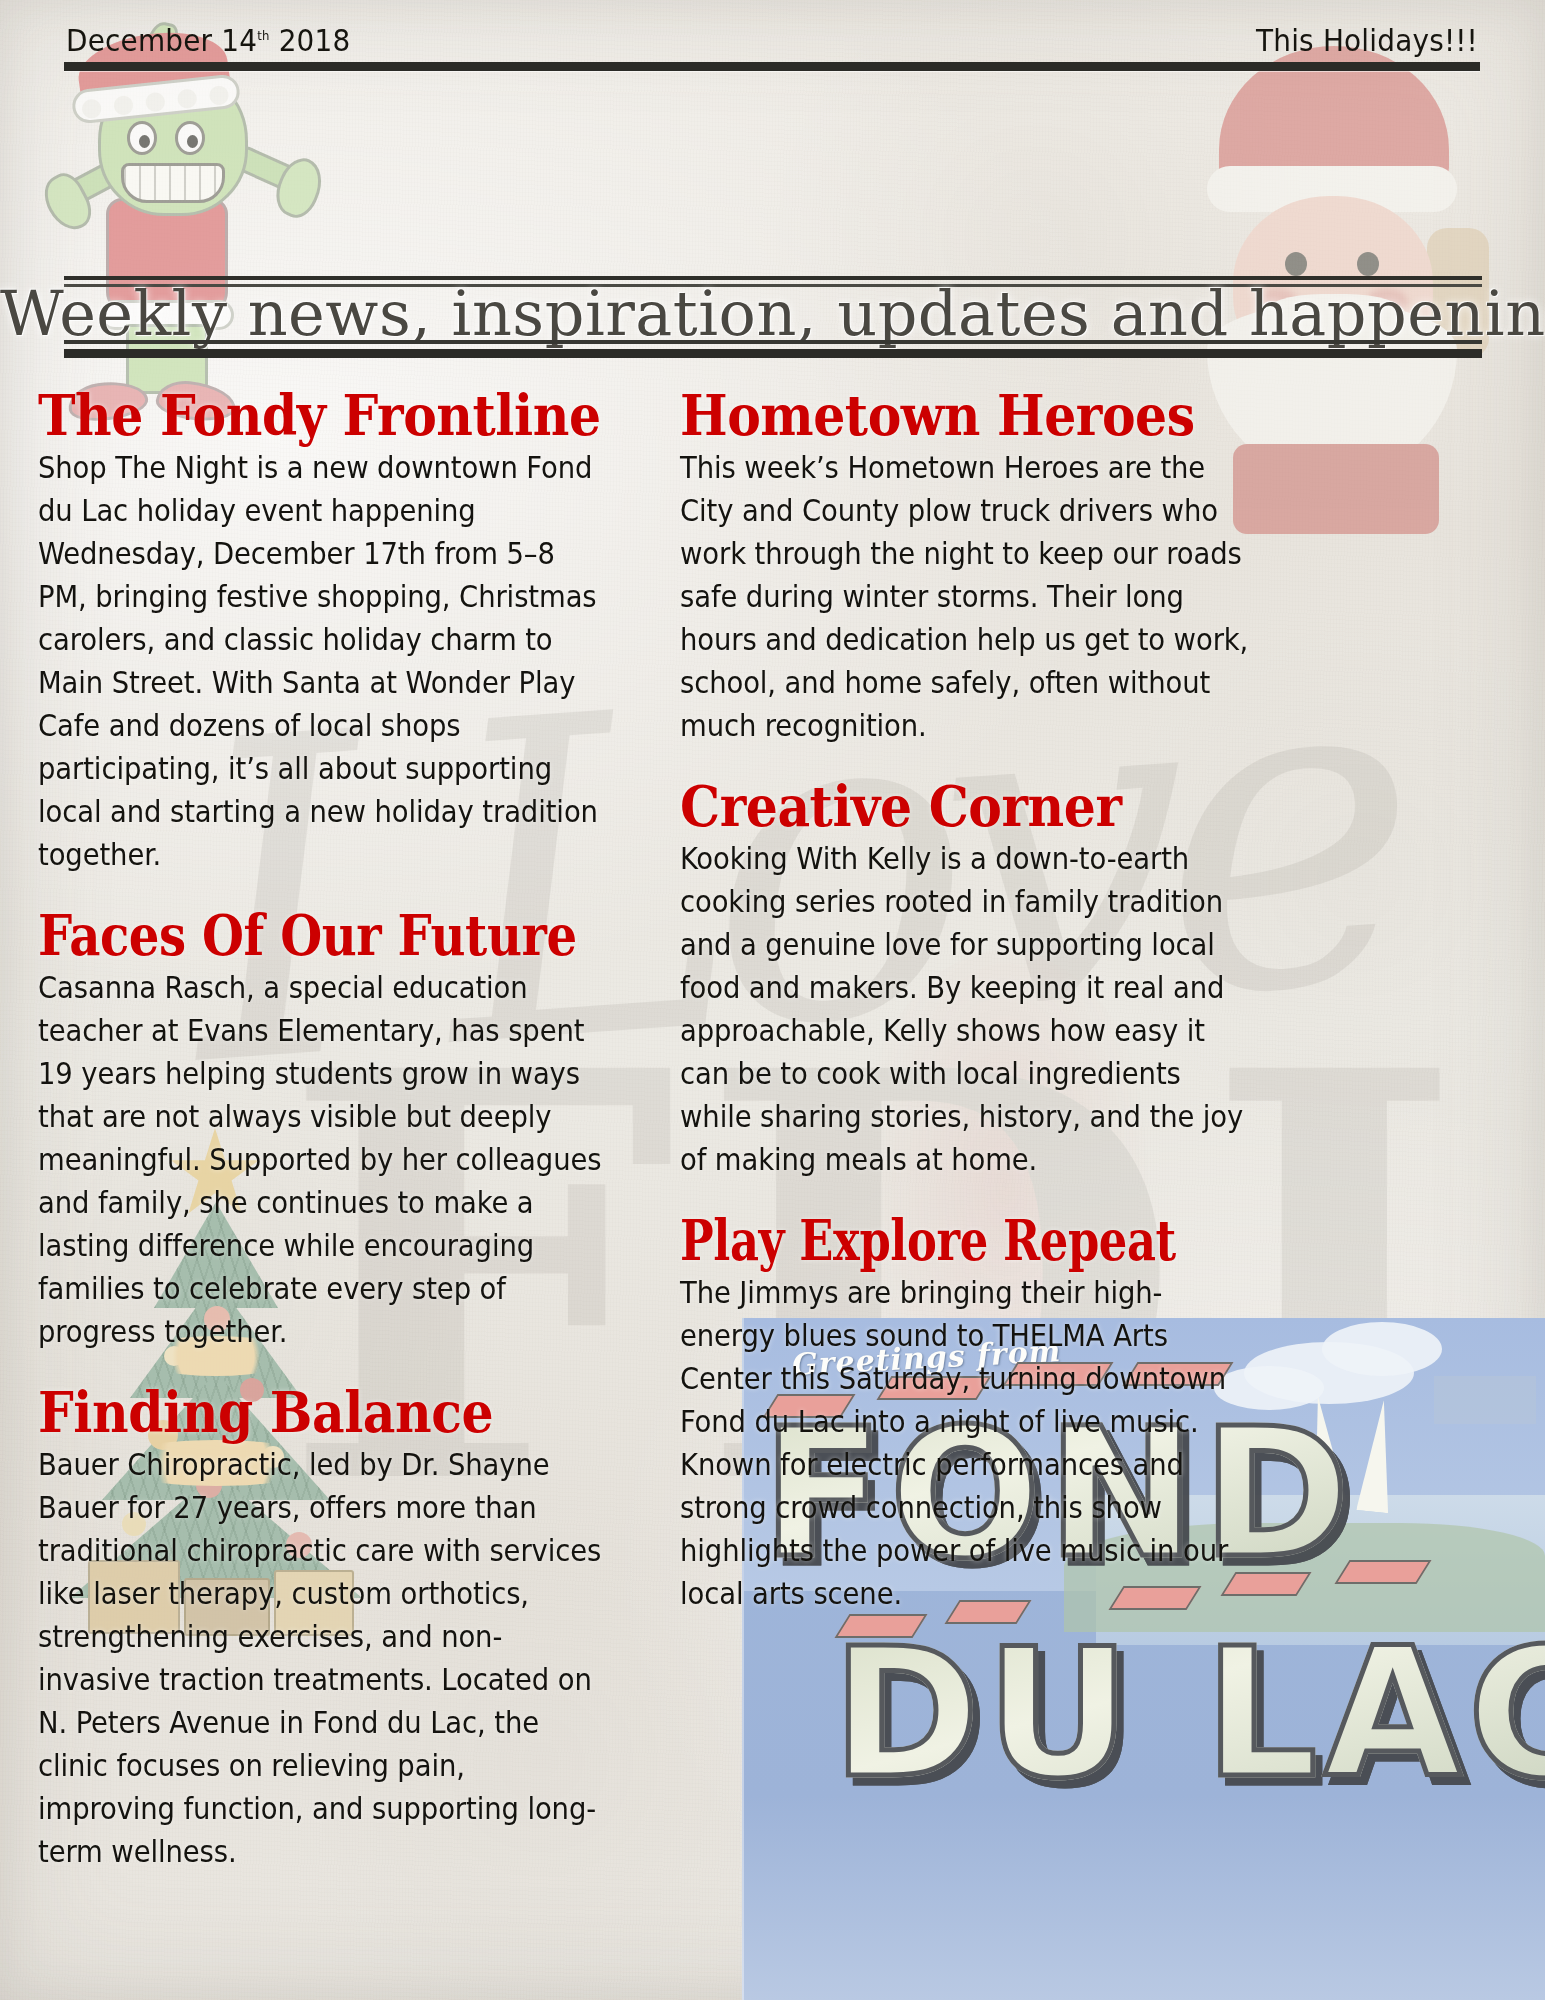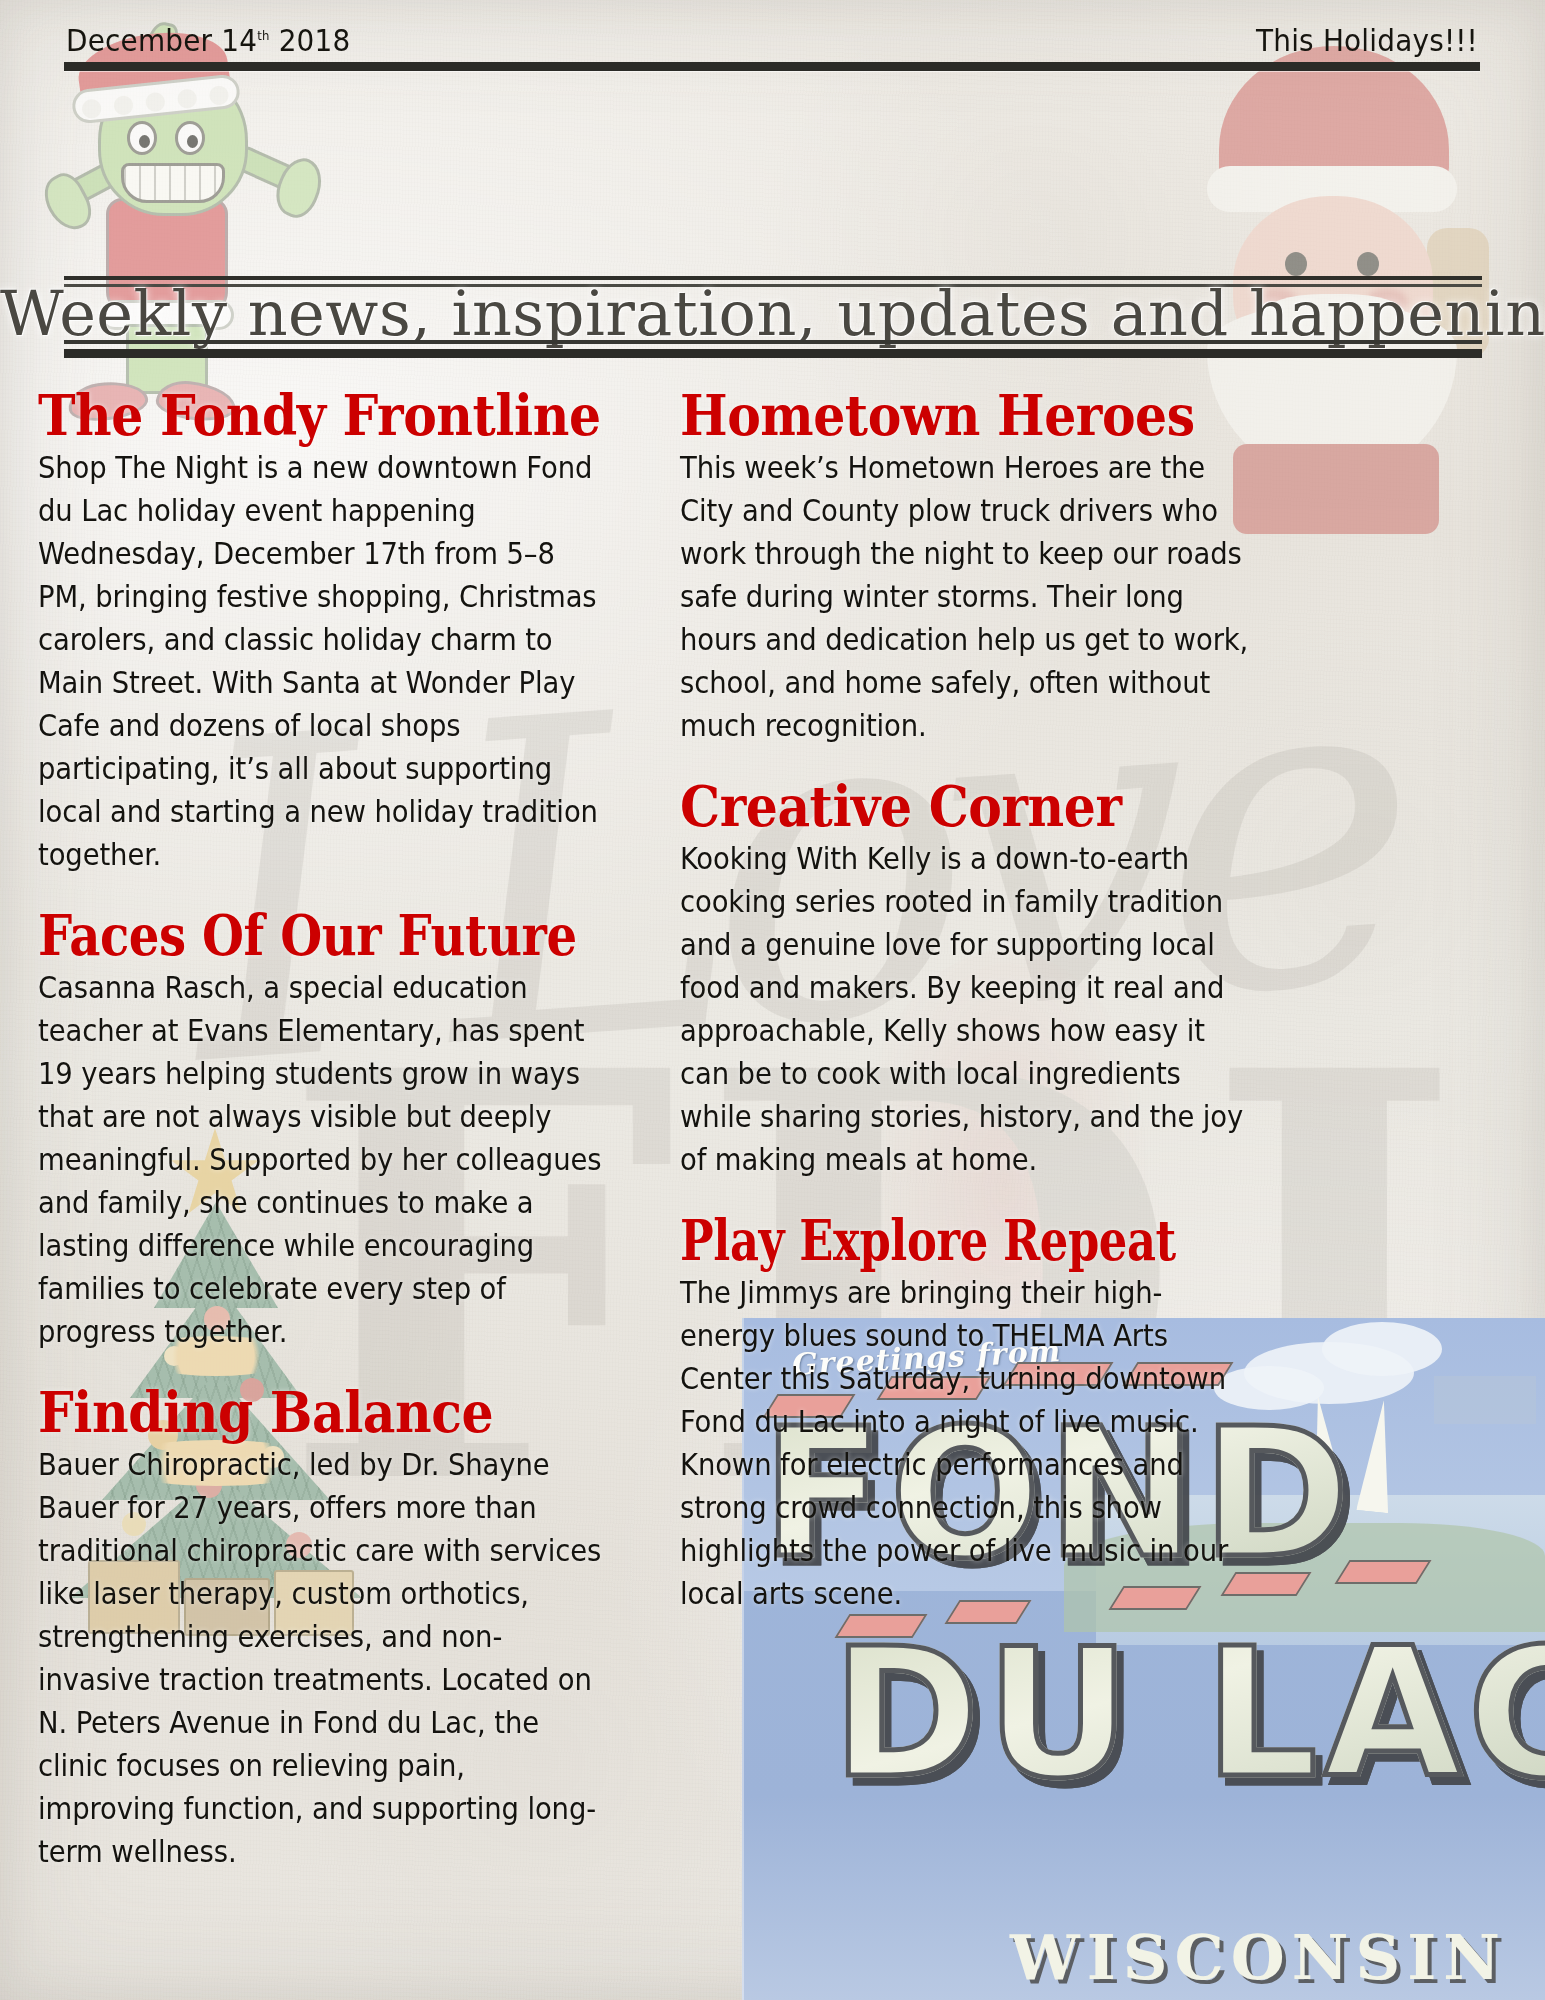--- a/index.html
+++ b/index.html
@@ -422,21 +422,20 @@
     <div class="pc-cap" style="left:386px;top:44px;width:96px;"></div>
     <div class="pc-row" style="left:18px;top:72px;">FOND</div>
 
     <div class="pc-cap" style="left:98px;top:296px;width:78px;"></div>
     <div class="pc-cap" style="left:208px;top:282px;width:72px;"></div>
     <div class="pc-cap" style="left:372px;top:268px;width:78px;"></div>
     <div class="pc-cap" style="left:484px;top:254px;width:76px;"></div>
     <div class="pc-cap" style="left:598px;top:242px;width:82px;"></div>
     <div class="pc-row" style="left:88px;top:292px;">DU LAC</div>
 
-    <div class="pc-wis">WISCONSIN</div>
   </div>
 
   <div id="header-row">
     <div class="hdr-text"><span>December 14</span><sup>th</sup><span> 2018</span></div>
     <div class="hdr-text">This Holidays!!!</div>
   </div>
   <div id="hdr-rule"></div>
 
   <div id="rule-pair">
     <div class="thin1"></div>

